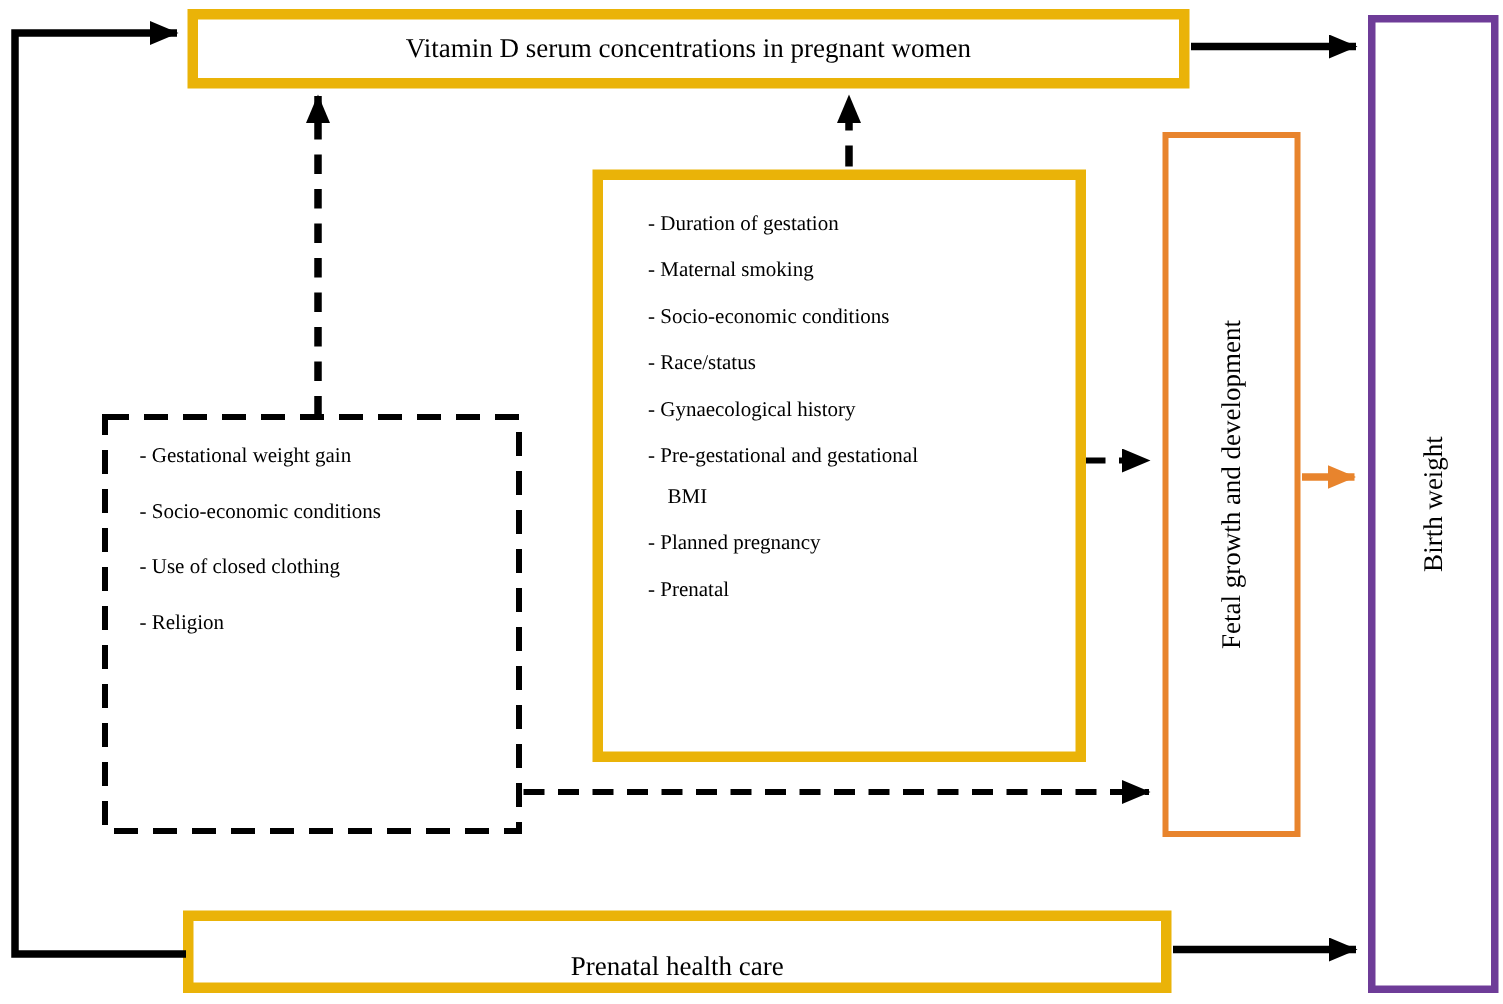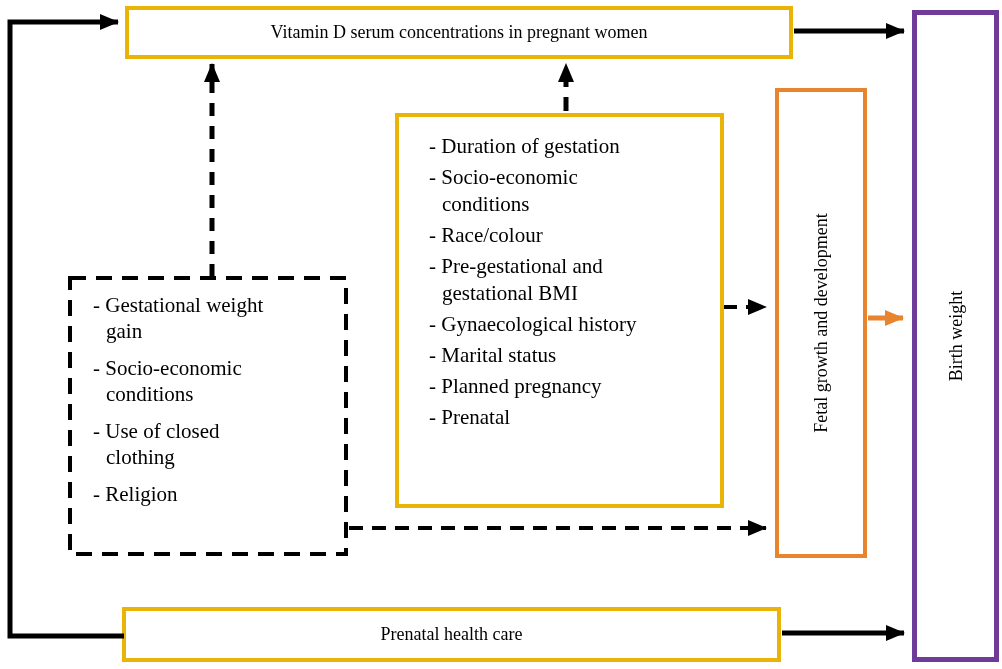--- a/index.html
+++ b/index.html
@@ -7,51 +7,51 @@
     position:relative;
     width:1002px;height:669px;
     background:#ffffff;
     font-family:"Liberation Serif","DejaVu Serif",serif;
     color:#000;
     overflow:hidden;
   }
   .box{
     position:absolute;
     box-sizing:border-box;
-    border:4px solid #eab308;
+    border:7px solid #eab308;
     background:#fff;
   }
   .center{
     display:flex;align-items:center;justify-content:center;
     text-align:center;
   }
   .title-text{font-size:18px;}
   #box-vitamin-d{left:125px;top:6px;width:668px;height:53px;}
-  #box-prenatal{left:122px;top:607px;width:659px;height:55px;}
+  #box-prenatal{left:122px;top:607px;width:659px;height:55px;align-items:flex-end;}
   #box-covariates{
     left:395px;top:113px;width:329px;height:395px;
     padding:16px 78px 0 30px;
   }
   #box-fetal-growth{
     left:775px;top:88px;width:92px;height:470px;
     border:4px solid #E8842D;
   }
   #box-birth-weight{
     left:912px;top:10px;width:87px;height:652px;
     border:5px solid #6E3C98;
   }
   
   #box-dashed-factors{
     position:absolute;left:68px;top:276px;width:282px;height:280px;
     box-sizing:border-box;
     padding:16px 67px 0 25px;
   }
   ul.item-list{
     list-style:none;margin:0;padding:0;
-    font-size:21px;
+    font-size:14px;
   }
   #box-covariates ul.item-list li{
     line-height:27px;
     margin-bottom:4px;
     padding-left:13px;text-indent:-13px;
   }
   #box-dashed-factors ul.item-list li{
     line-height:26px;
     margin-bottom:11px;
     padding-left:13px;text-indent:-13px;
@@ -81,25 +81,25 @@
       <li>- Gestational weight gain</li>
       <li>- Socio-economic conditions</li>
       <li>- Use of closed clothing</li>
       <li>- Religion</li>
     </ul>
   </div>
 
   <div id="box-covariates" class="box">
     <ul class="item-list">
       <li>- Duration of gestation</li>
+      <li>- Maternal smoking</li>
       <li>- Socio-economic conditions</li>
-      <li>- Race/colour</li>
+      <li>- Race/status</li>
+      <li>- Gynaecological history</li>
       <li>- Pre-gestational and gestational BMI</li>
-      <li>- Gynaecological history</li>
-      <li>- Marital status</li>
       <li>- Planned pregnancy</li>
       <li>- Prenatal</li>
     </ul>
   </div>
 
   <div id="box-fetal-growth" class="box">
     <span class="vlabel">Fetal growth and development</span>
   </div>
 
   <div id="box-birth-weight" class="box">

